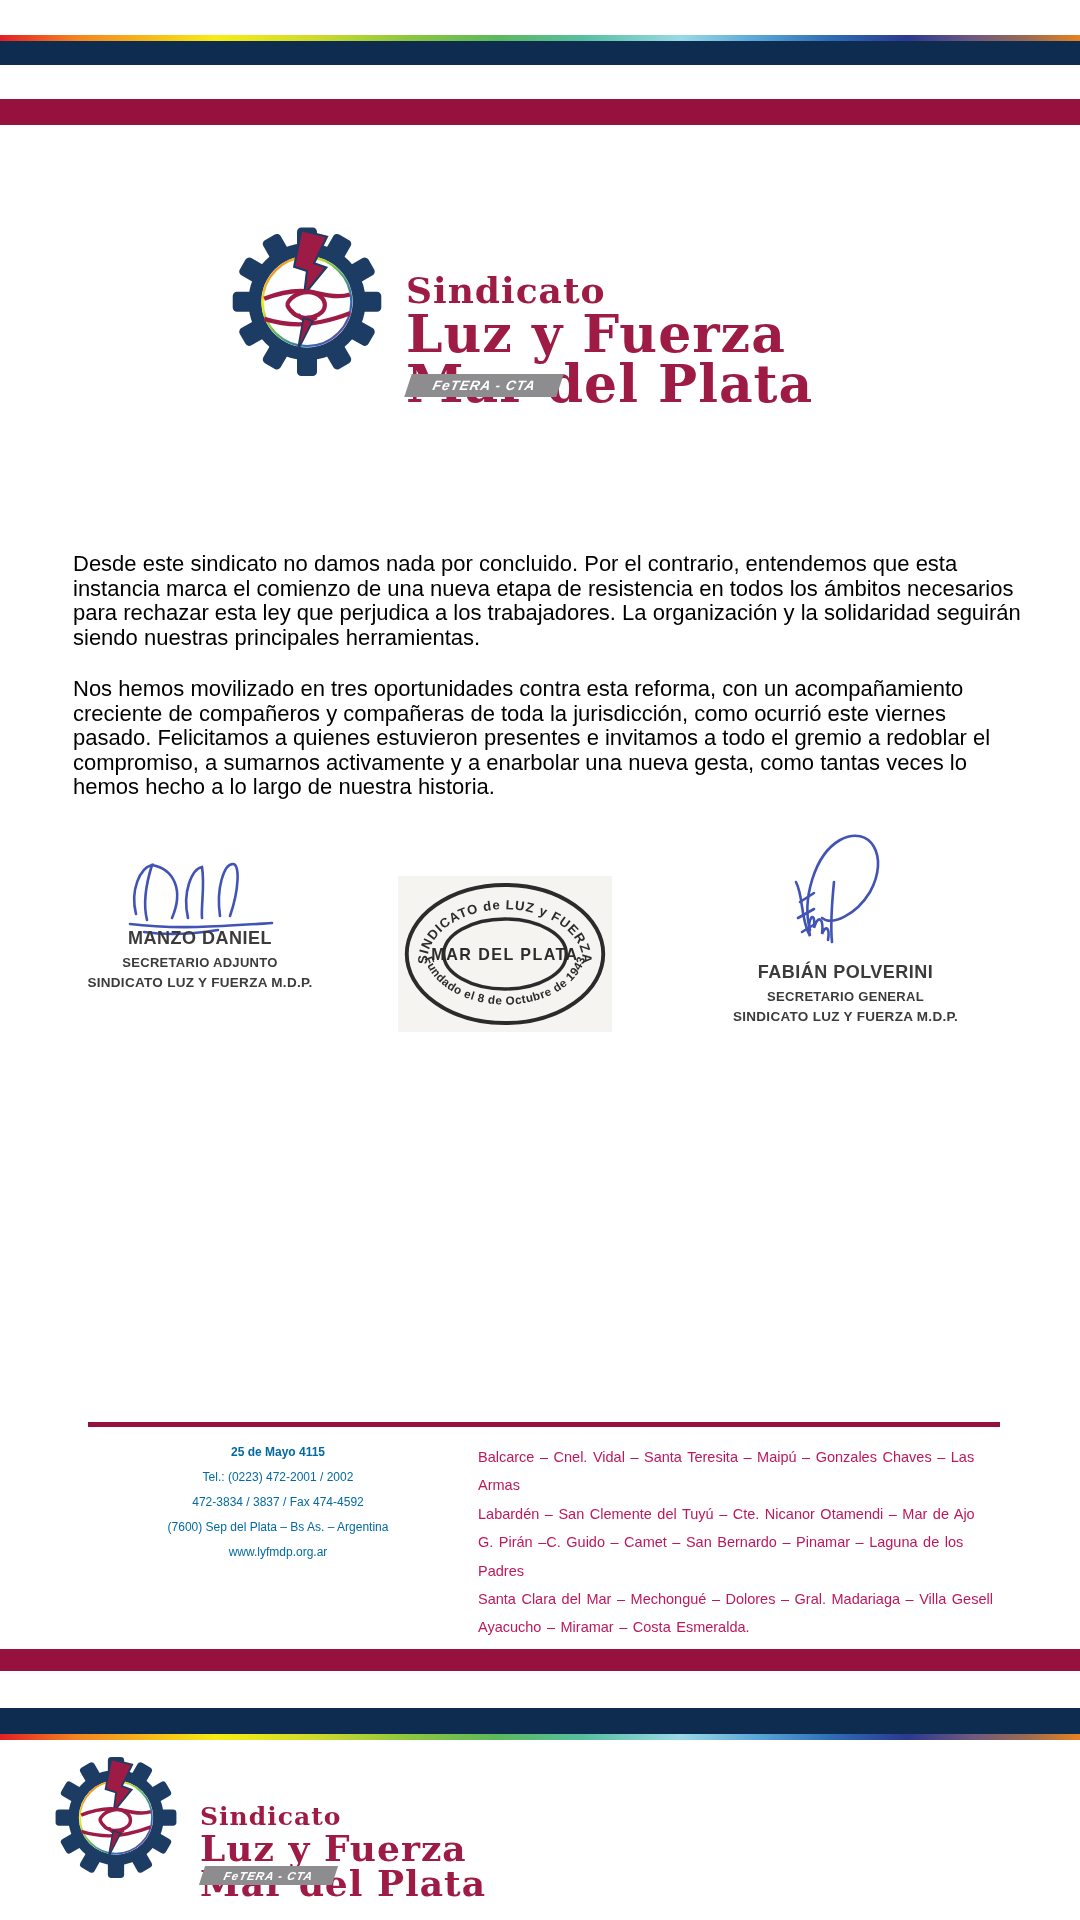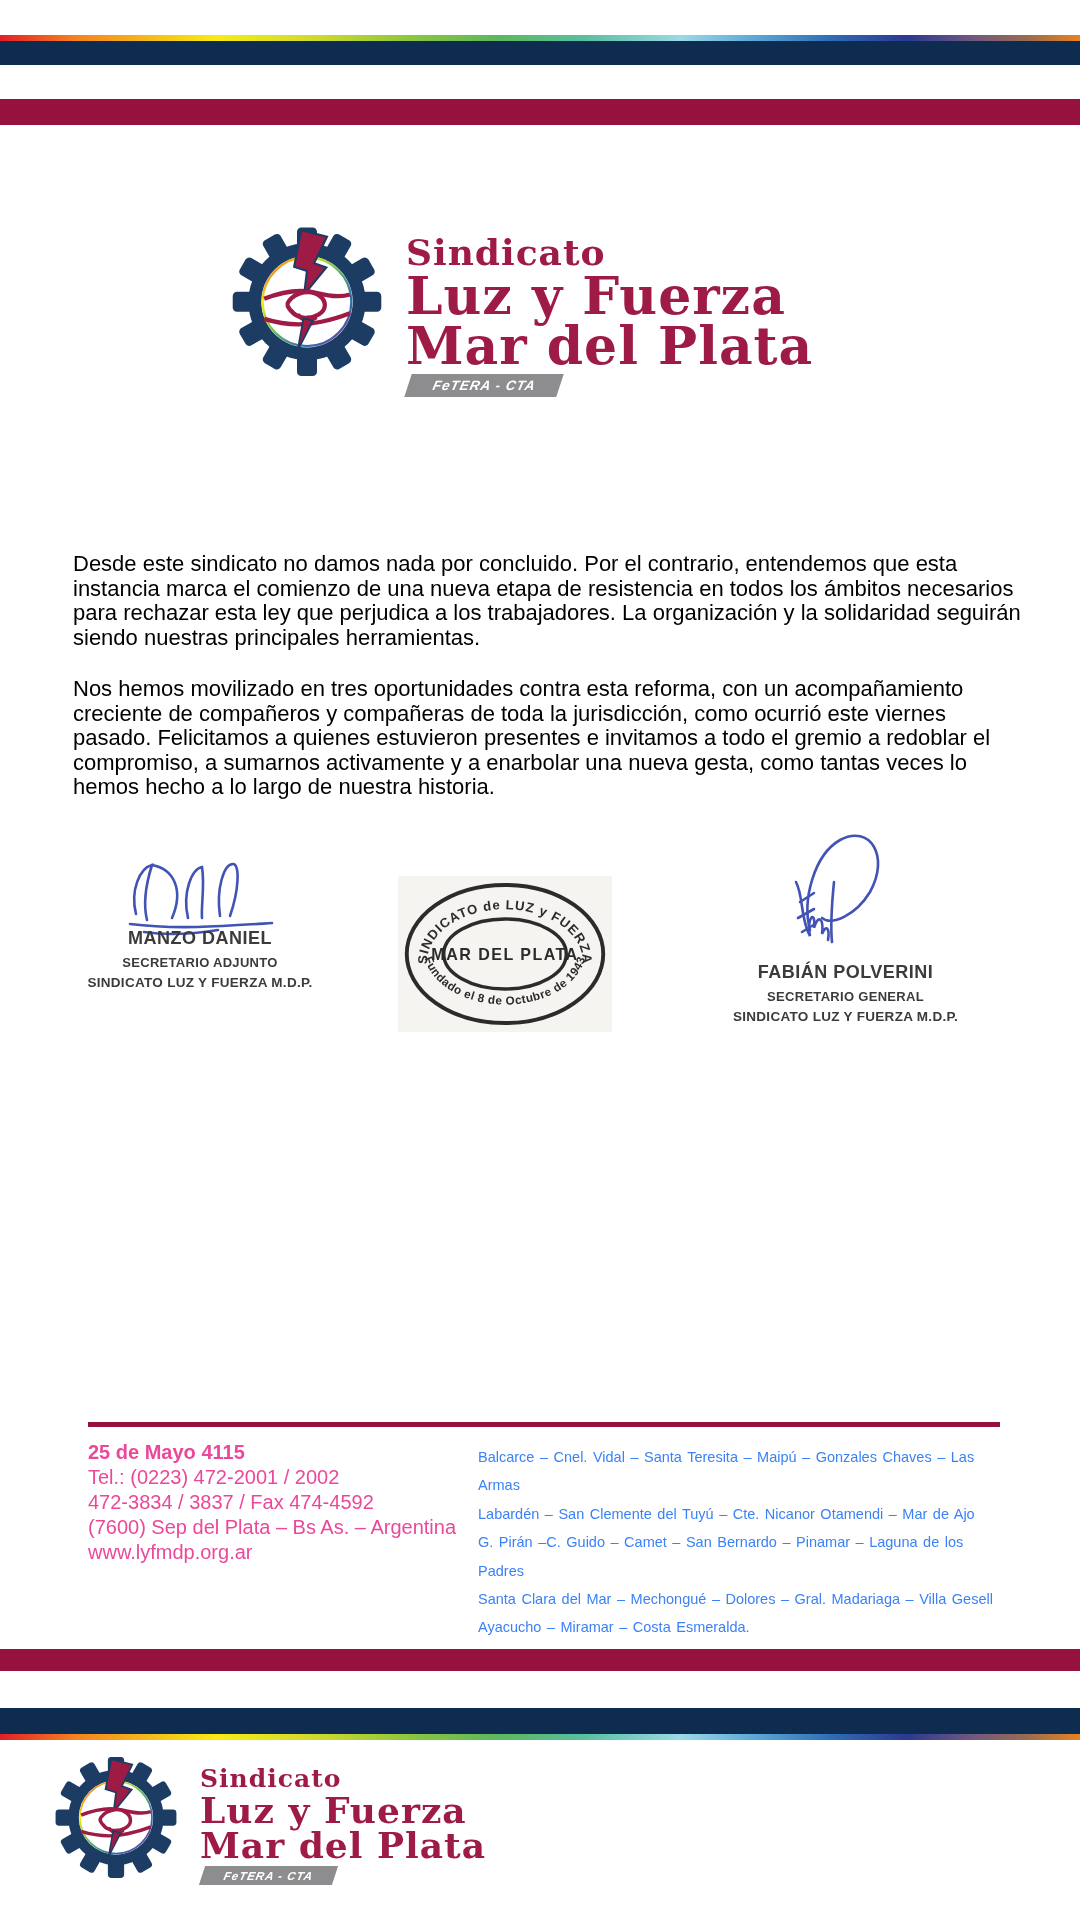--- a/index.html
+++ b/index.html
@@ -8,21 +8,21 @@
   .abs{position:absolute;}
   
   .rainbow{left:0;width:1080px;height:6px;
     background:linear-gradient(90deg,#e31e25 0%,#f58220 7%,#f7ec13 20%,#cfdb2a 29%,
       #8cc63f 38%,#5cb85c 46%,#57bfa0 54%,#9bd9e6 63%,#5aa7d8 70%,#2f6cb5 77%,
       #2b3990 84%,#6f5880 90%,#9a6a52 95%,#e8821e 100%);}
   .bar-navy{left:0;width:1080px;height:24px;background:#0e2c50;}
   .bar-crimson{left:0;width:1080px;height:26px;background:#97113f;}
   
   .logo-title{color:#9e1b45;font-family:"DejaVu Serif",serif;font-weight:bold;line-height:1;}
-  .lt-s{font-size:36px;line-height:40px;letter-spacing:1px;}
+  .lt-s{font-size:36px;line-height:40px;letter-spacing:1px;margin-top:38px;}
   .lt-l{font-size:52px;line-height:48px;letter-spacing:1px;}
   .lt-m{font-size:52px;line-height:52px;letter-spacing:1px;}
   .logo-title-sm .lt-s{font-size:25px;line-height:29px;}
   .logo-title-sm .lt-l{font-size:36px;line-height:34px;}
   .logo-title-sm .lt-m{font-size:36px;line-height:37px;}
   .badge{background:#8d8d8f;color:#ffffff;font-style:italic;font-weight:bold;
     transform:skewX(-18deg);display:flex;align-items:center;justify-content:center;
     letter-spacing:1px;}
   .badge span{transform:skewX(6deg);white-space:nowrap;}
   
@@ -30,24 +30,24 @@
     font-size:15.5px;}
   .bodytext{left:73px;width:950px;color:#000000;font-size:22px;line-height:24.5px;}
   .bodytext p{margin:0 0 27px 0;}
   .sig-block{text-align:center;color:#3b3b3d;}
   .sig-name{font-size:18px;font-weight:bold;letter-spacing:0.5px;}
   .sig-role{font-size:13px;font-weight:bold;margin-top:6px;letter-spacing:0.3px;}
   .sig-org{font-size:13.5px;font-weight:bold;margin-top:5px;letter-spacing:0.3px;}
   .stamp-box{background:#f6f4f1;}
   
   .footer-rule{background:#97113f;height:5px;}
-  .footer-left{color:#ec4899;font-size:20px;line-height:25px;}
+  .footer-left{color:#0369a1;font-size:12px;line-height:25px;text-align:center;}
   .footer-left .addr{font-weight:bold;}
   .prelines{white-space:pre-line;}
-  .footer-right{color:#3b82f6;font-size:14.5px;line-height:28.4px;word-spacing:1.5px;}
+  .footer-right{color:#be185d;font-size:14.5px;line-height:28.4px;word-spacing:1.5px;}
 </style>
 </head>
 <body>
 
 <svg width="0" height="0" style="position:absolute" aria-hidden="true">
   <defs>
     <linearGradient id="ringGrad" x1="0" y1="0" x2="1" y2="1">
       <stop offset="0" stop-color="#e31e25"></stop>
         <stop offset="0.25" stop-color="#f7ec13"></stop>
       <stop offset="0.5" stop-color="#5cb85c"></stop>

